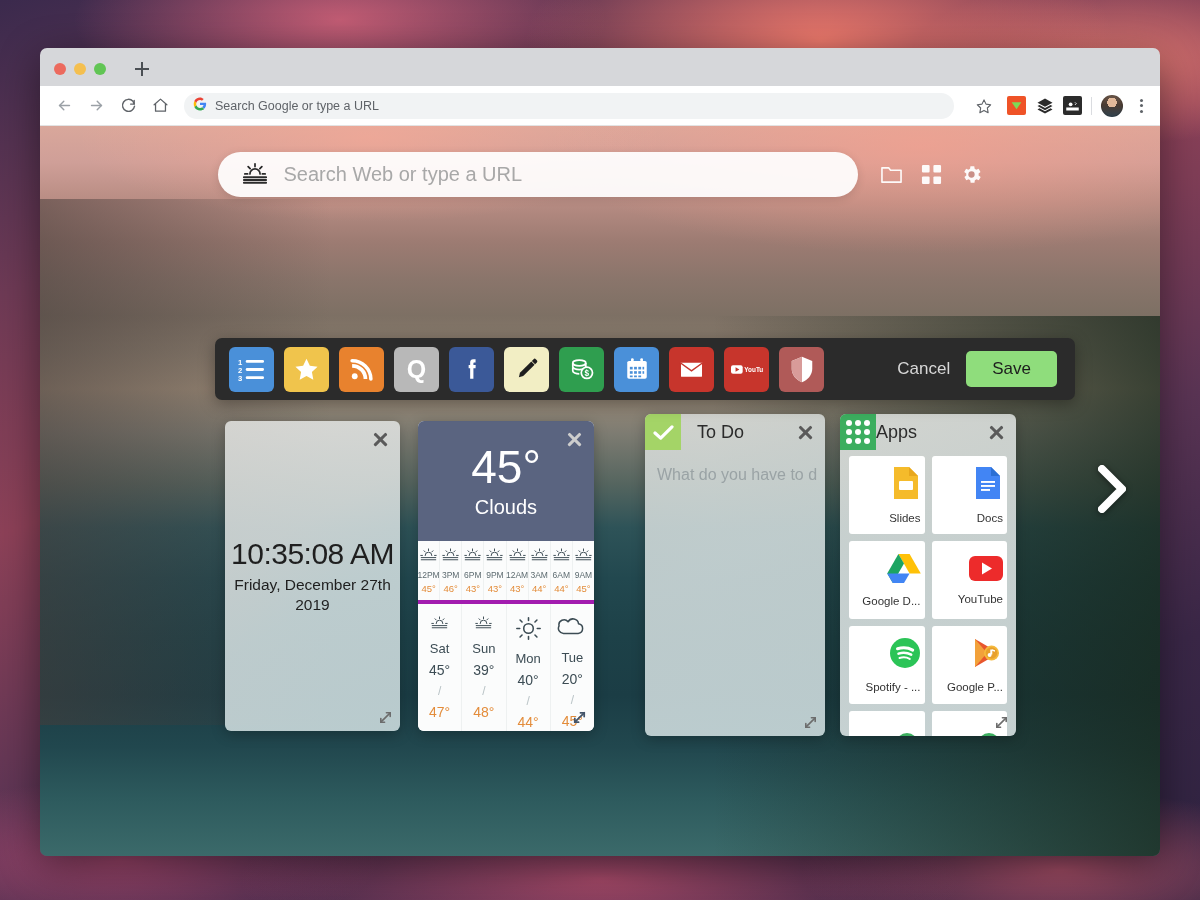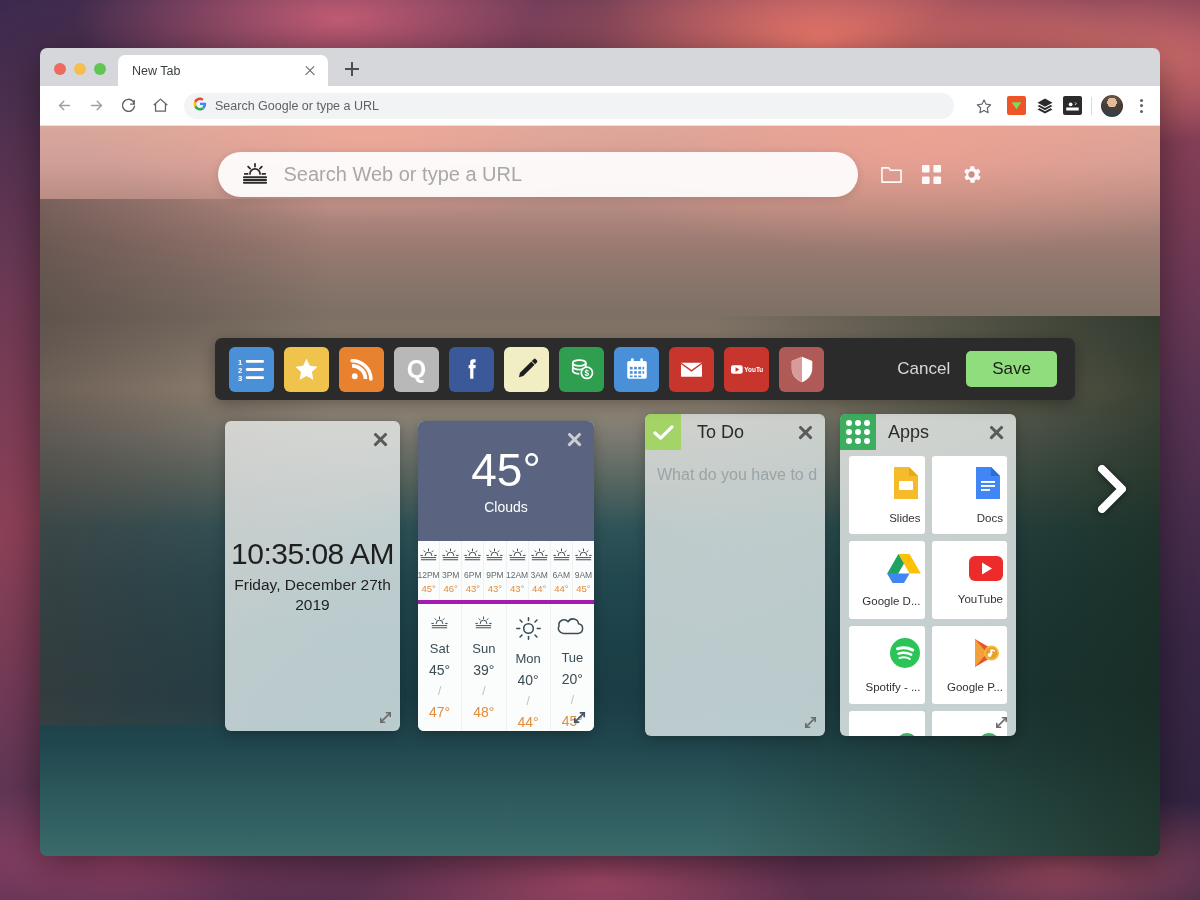--- a/index.html
+++ b/index.html
@@ -192,21 +192,21 @@
   
   #w-weather {
     left: 378px; top: 295px; width: 176px; height: 310px;
     background: #f4f7f6; display: flex; flex-direction: column;
   }
   .wx-head {
     background: #5a6480; color: #fff; height: 120px; flex: none;
     display: flex; flex-direction: column; align-items: center; justify-content: center;
   }
   .wx-temp { font-size: 46px; font-weight: 300; line-height: 1; }
-  .wx-cond { font-size: 14px; font-weight: 300; margin-top: 6px; }
+  .wx-cond { font-size: 20px; font-weight: 300; margin-top: 6px; }
   .wx-hours { display: flex; flex: none; background: #fbfcfc; border-bottom: 4px solid #a21caf; }
   .wx-hour {
     flex: 1; min-width: 0; text-align: center; padding: 7px 0 6px;
     border-right: 1px solid #eef1f1; display: flex; flex-direction: column; align-items: center; gap: 3px;
   }
   .wx-hour:last-child { border-right: none; }
   .wx-hour .t { font-size: 8.5px; color: #5d6b70; white-space: nowrap; }
   .wx-hour .d { font-size: 9.5px; color: #e38c3a; white-space: nowrap; }
   .wx-days { display: flex; flex: 1; background: #fbfcfc; }
   .wx-day {
@@ -237,21 +237,21 @@
     left: 800px; top: 288px; width: 176px; height: 322px;
     background: linear-gradient(160deg, rgba(226,229,226,.86) 0%, rgba(216,226,227,.90) 100%);
   }
   .apps-head { display: flex; align-items: center; height: 36px; }
   .apps-grid-ic {
     width: 36px; height: 36px; background: #3cae5f; flex: none;
     display: grid; grid-template-columns: repeat(3,1fr); grid-template-rows: repeat(3,1fr);
     padding: 6px; gap: 2.5px;
   }
   .apps-grid-ic i { background: #fff; border-radius: 50%; display: block; }
-  .apps-title { font-size: 18px; color: #2b2b2b; padding-left: 12px; }
+  .apps-title { font-size: 18px; color: #2b2b2b; }
   .apps-list {
     display: grid; grid-template-columns: 1fr 1fr; gap: 7px;
     padding: 6px 9px 0 9px; height: calc(100% - 36px); overflow: hidden; align-content: start;
   }
   .app-tile {
     background: #fff; border-radius: 3px; height: 78px; cursor: pointer;
     display: flex; flex-direction: column; align-items: flex-end; justify-content: center; gap: 8px;
     overflow: hidden; padding: 0 4px;
   }
   .app-label { font-size: 11.5px; color: #333; white-space: nowrap; overflow: hidden; text-overflow: ellipsis; max-width: 100%; }
@@ -267,24 +267,20 @@
 
 <div id="desktop">
 
   <div id="browser">
 
     <div class="tabstrip">
       <div class="traffic">
         <span class="light r"></span>
         <span class="light y"></span>
         <span class="light g"></span>
-      </div>
-      <div class="tab">
-        <span class="tab-title">New Tab</span>
-        <span class="tab-close"></span>
       </div>
       <div class="newtab"></div>
     </div>
 
     <div class="navbar">
       <span class="navicon">
         <svg width="17" height="17" viewBox="0 0 24 24" fill="none" stroke="#9aa0a6" stroke-width="2" stroke-linecap="round" stroke-linejoin="round">
             <line x1="19" y1="12" x2="5" y2="12"></line>
             <polyline points="11 18 5 12 11 6"></polyline>
           </svg>

